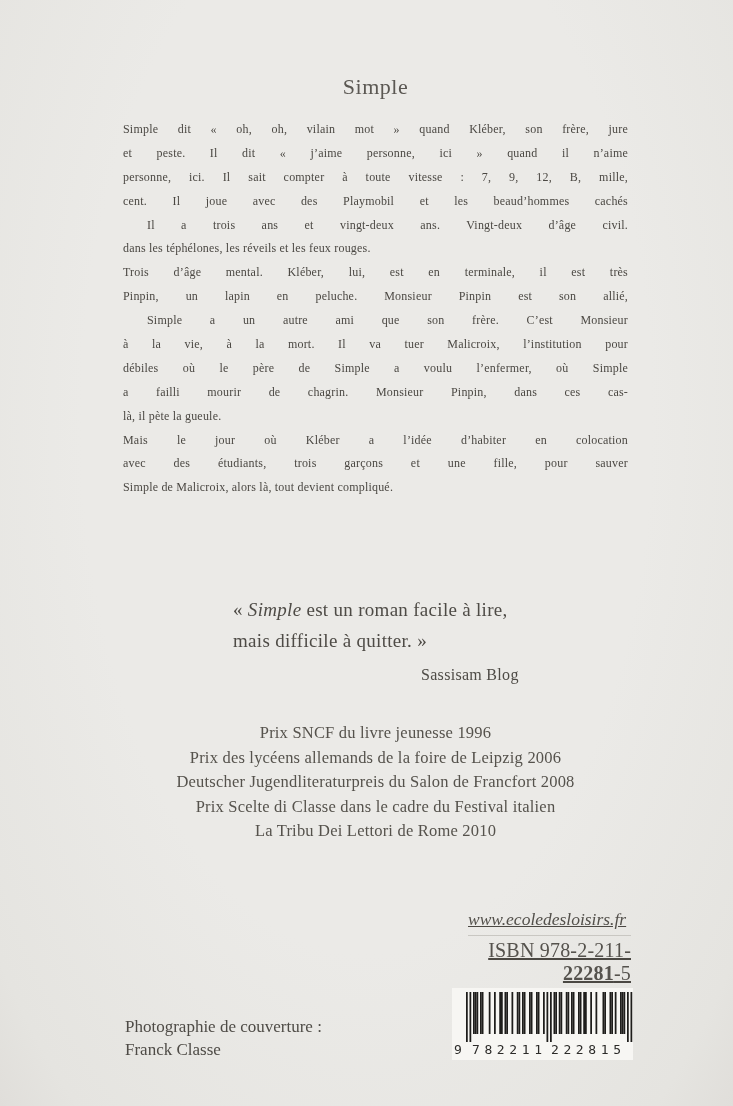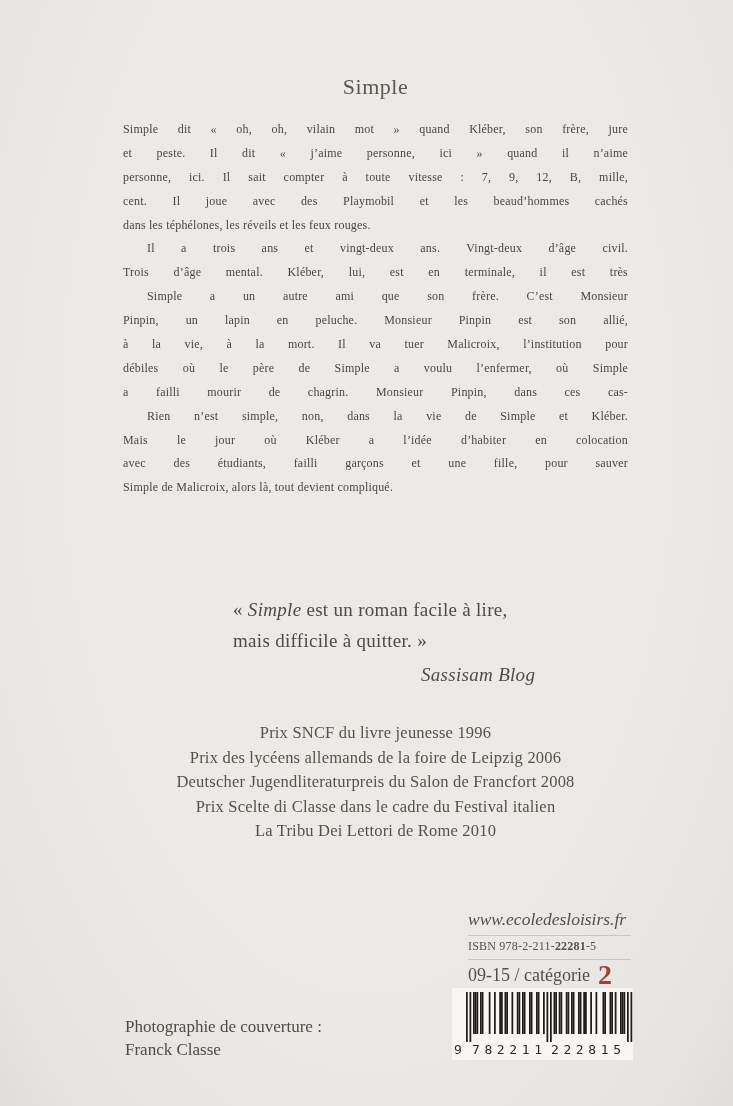--- a/index.html
+++ b/index.html
@@ -31,34 +31,34 @@
   }
   .synopsis .line.last { text-align-last:left; }
   .synopsis .line.indent { text-indent:24px; }
   .quote {
     position:absolute; left:233px; top:594px;
     font-size:19px; line-height:31px; color:#4e4b46; letter-spacing:0.3px;
   }
   .quote .italic { font-style:italic; }
   .quote-attribution {
     margin-left:188px; margin-top:3px;
-    font-style:italic; font-size:19px;
+    font-size:16px;
   }
   .awards {
     position:absolute; left:123px; top:721px; width:505px;
     text-align:center; font-size:16.5px; line-height:24.6px;
     color:#55524c; letter-spacing:0.2px;
   }
   .publisher-block {
-    position:absolute; left:468px; top:906px; width:163px;
+    position:absolute; left:468px; top:906px; width:163px;text-decoration:underline;
   }
   .pub-row { padding:3px 0 5px 0; }
   .pub-row.ruled { border-bottom:1px solid #c9c7c2; }
   .website { font-style:italic; font-size:17.5px; color:#53504b; }
-  .isbn-row { font-size:12px; color:#55524d; letter-spacing:0.2px; }
+  .isbn-row { font-size:20px; color:#55524d; letter-spacing:0.2px;text-align:right; }
   .isbn-bold { font-weight:bold; }
   .category-row { font-size:18px; color:#53504b; padding-top:5px; }
   .category-number {
     font-size:28px; font-weight:bold; line-height:20px;
     vertical-align:-3px; margin-left:8px;
   }
   .barcode-area {
     position:absolute; left:452px; top:988px; width:181px; height:72px;
     background:#f7f6f3;
   }
@@ -73,31 +73,31 @@
 
 <div class="page">
 
   <div class="book-title">Simple</div>
 
   <div class="synopsis">
       <div class="line">Simple dit « oh, oh, vilain mot » quand Kléber, son frère, jure</div>
       <div class="line">et peste. Il dit « j’aime personne, ici » quand il n’aime</div>
       <div class="line">personne, ici. Il sait compter à toute vitesse : 7, 9, 12, B, mille,</div>
       <div class="line">cent. Il joue avec des Playmobil et les beaud’hommes cachés</div>
+      <div class="line indent">Il a trois ans et vingt-deux ans. Vingt-deux d’âge civil.</div>
       <div class="line last">dans les téphélones, les réveils et les feux rouges.</div>
-      <div class="line indent">Il a trois ans et vingt-deux ans. Vingt-deux d’âge civil.</div>
       <div class="line">Trois d’âge mental. Kléber, lui, est en terminale, il est très</div>
+      <div class="line">Pinpin, un lapin en peluche. Monsieur Pinpin est son allié,</div>
       <div class="line indent">Simple a un autre ami que son frère. C’est Monsieur</div>
-      <div class="line">Pinpin, un lapin en peluche. Monsieur Pinpin est son allié,</div>
       <div class="line">à la vie, à la mort. Il va tuer Malicroix, l’institution pour</div>
       <div class="line">débiles où le père de Simple a voulu l’enfermer, où Simple</div>
       <div class="line">a failli mourir de chagrin. Monsieur Pinpin, dans ces cas-</div>
-      <div class="line indent">Rien n’est simple, non, dans la vie de Simple et Kléber.</div>
+      <div class="line last">là, il pète la gueule.</div>
       <div class="line">Mais le jour où Kléber a l’idée d’habiter en colocation</div>
-      <div class="line">avec des étudiants, failli garçons et une fille, pour sauver</div>
+      <div class="line">avec des étudiants, trois garçons et une fille, pour sauver</div>
       <div class="line last">Simple de Malicroix, alors là, tout devient compliqué.</div>
     </div>
 
   <div class="quote">
     <div><span>« </span><span class="italic">Simple</span><span> est un roman facile à lire,</span></div>
     <div>mais difficile à quitter. »</div>
     <div class="quote-attribution">Sassisam Blog</div>
   </div>
 
   <div class="awards">

